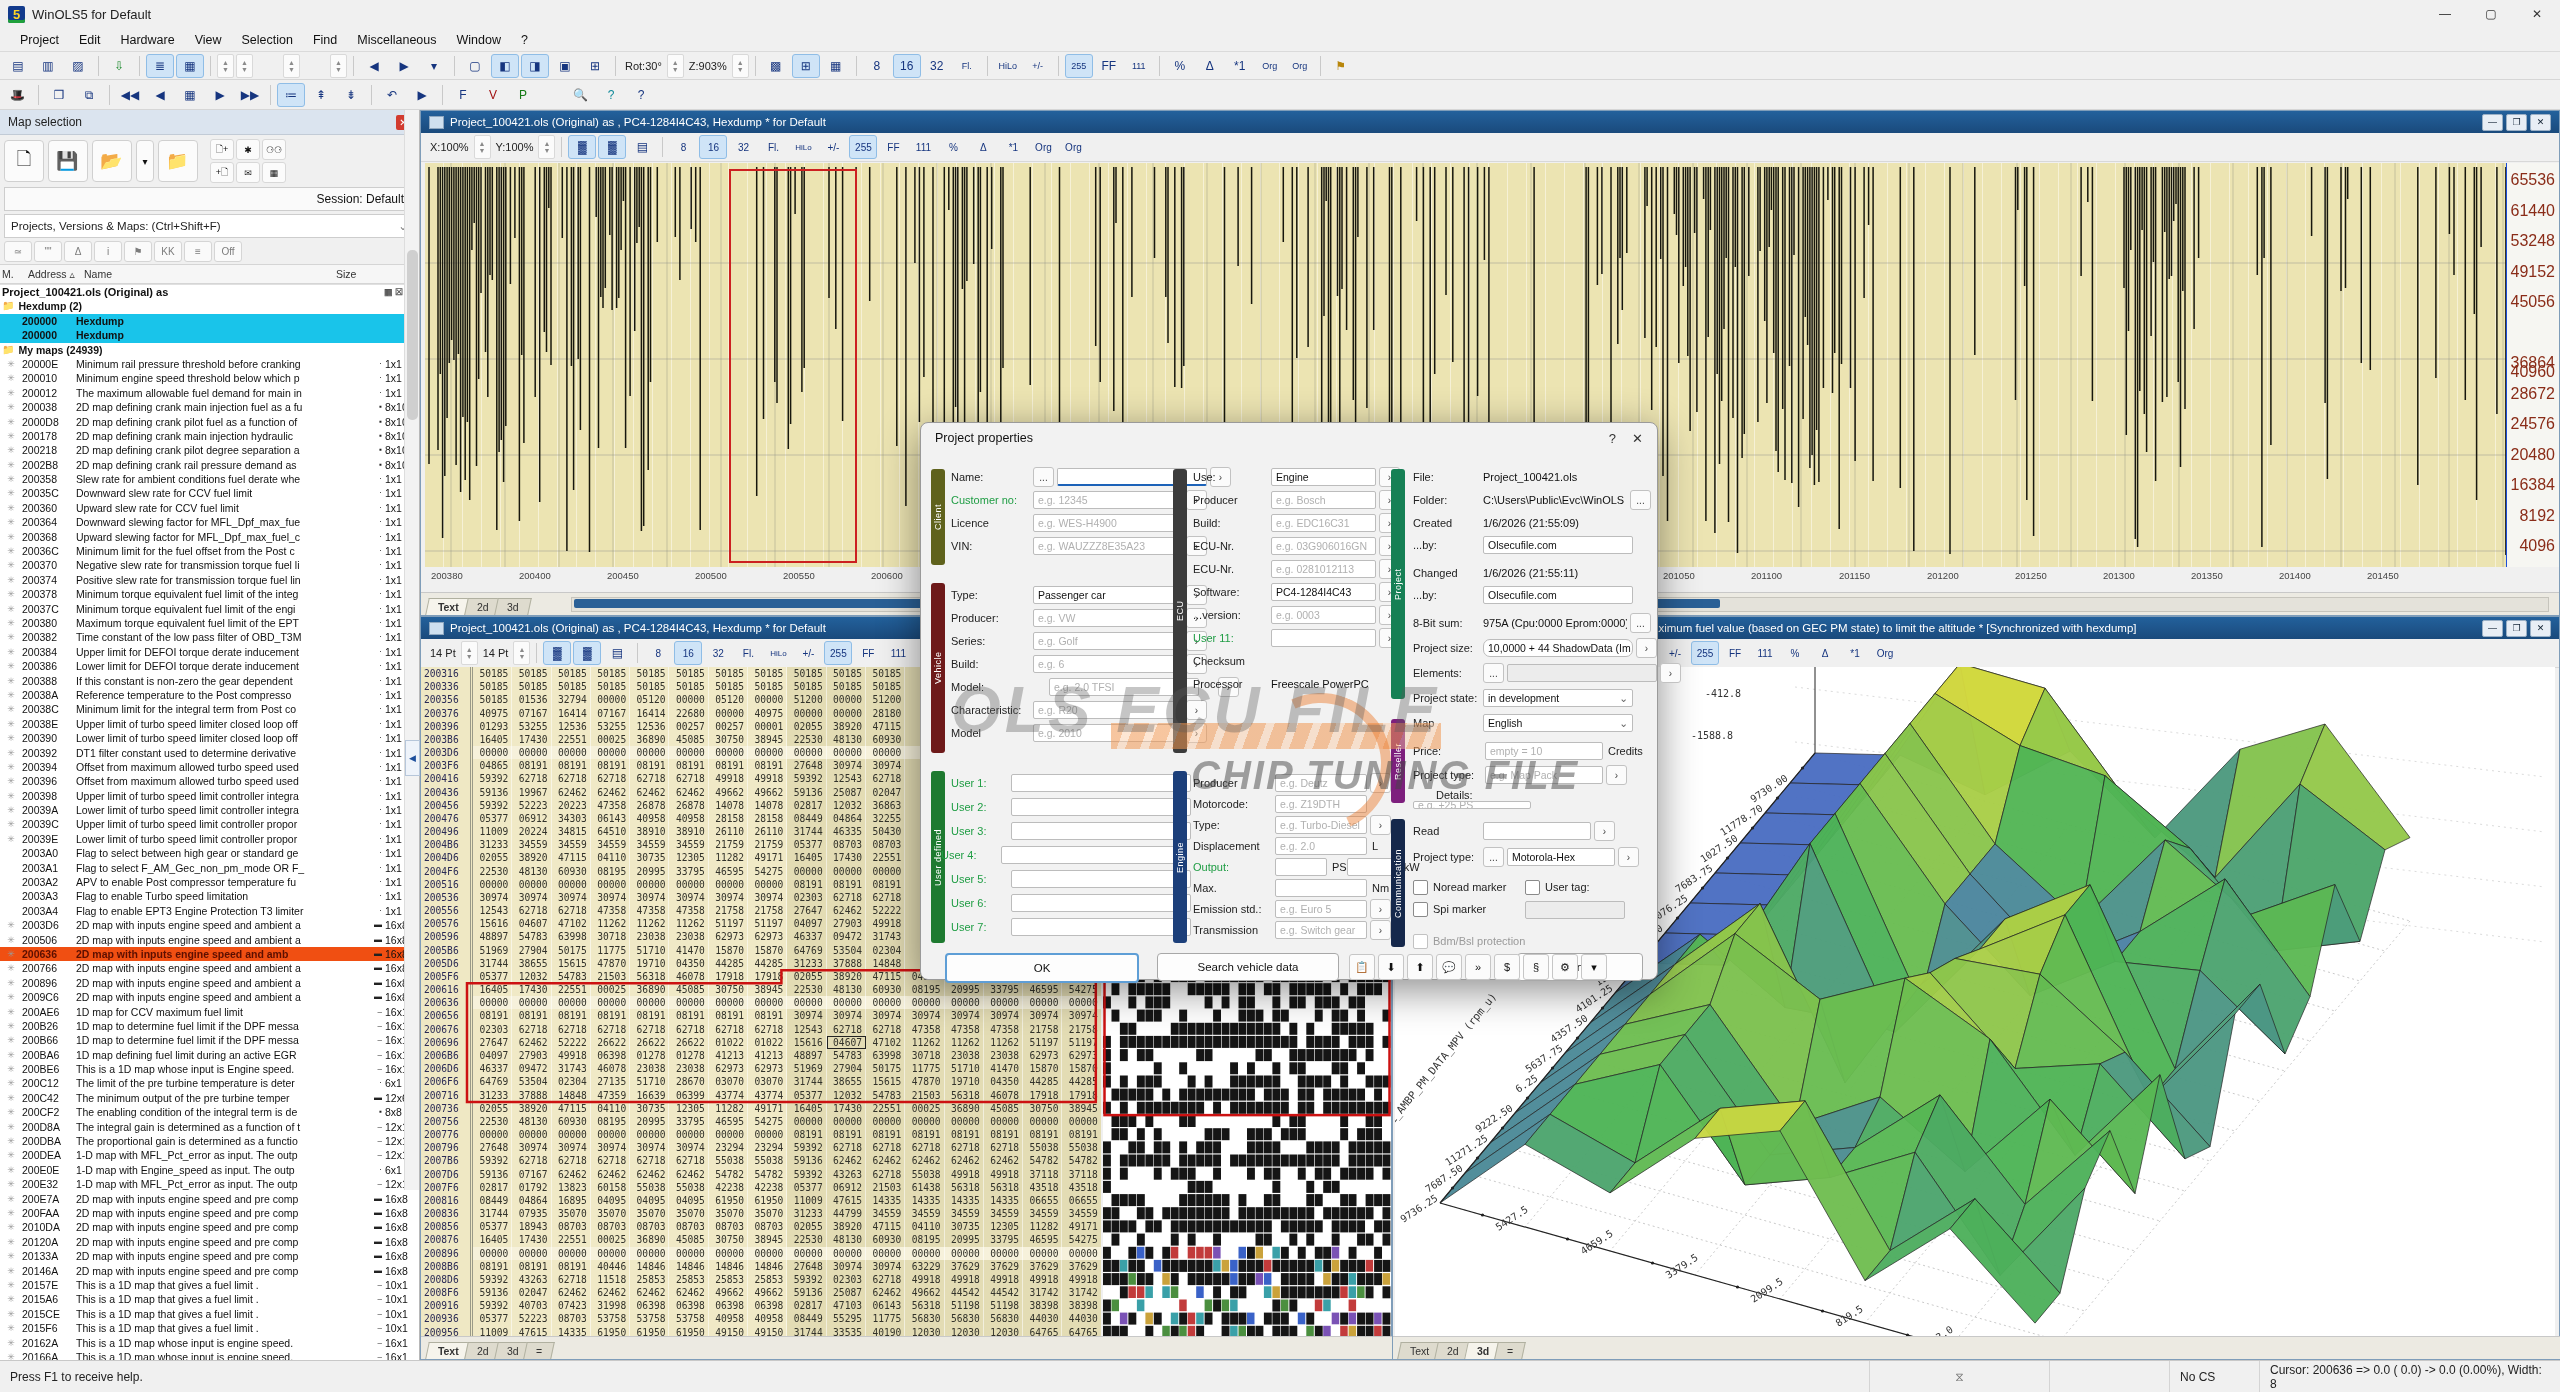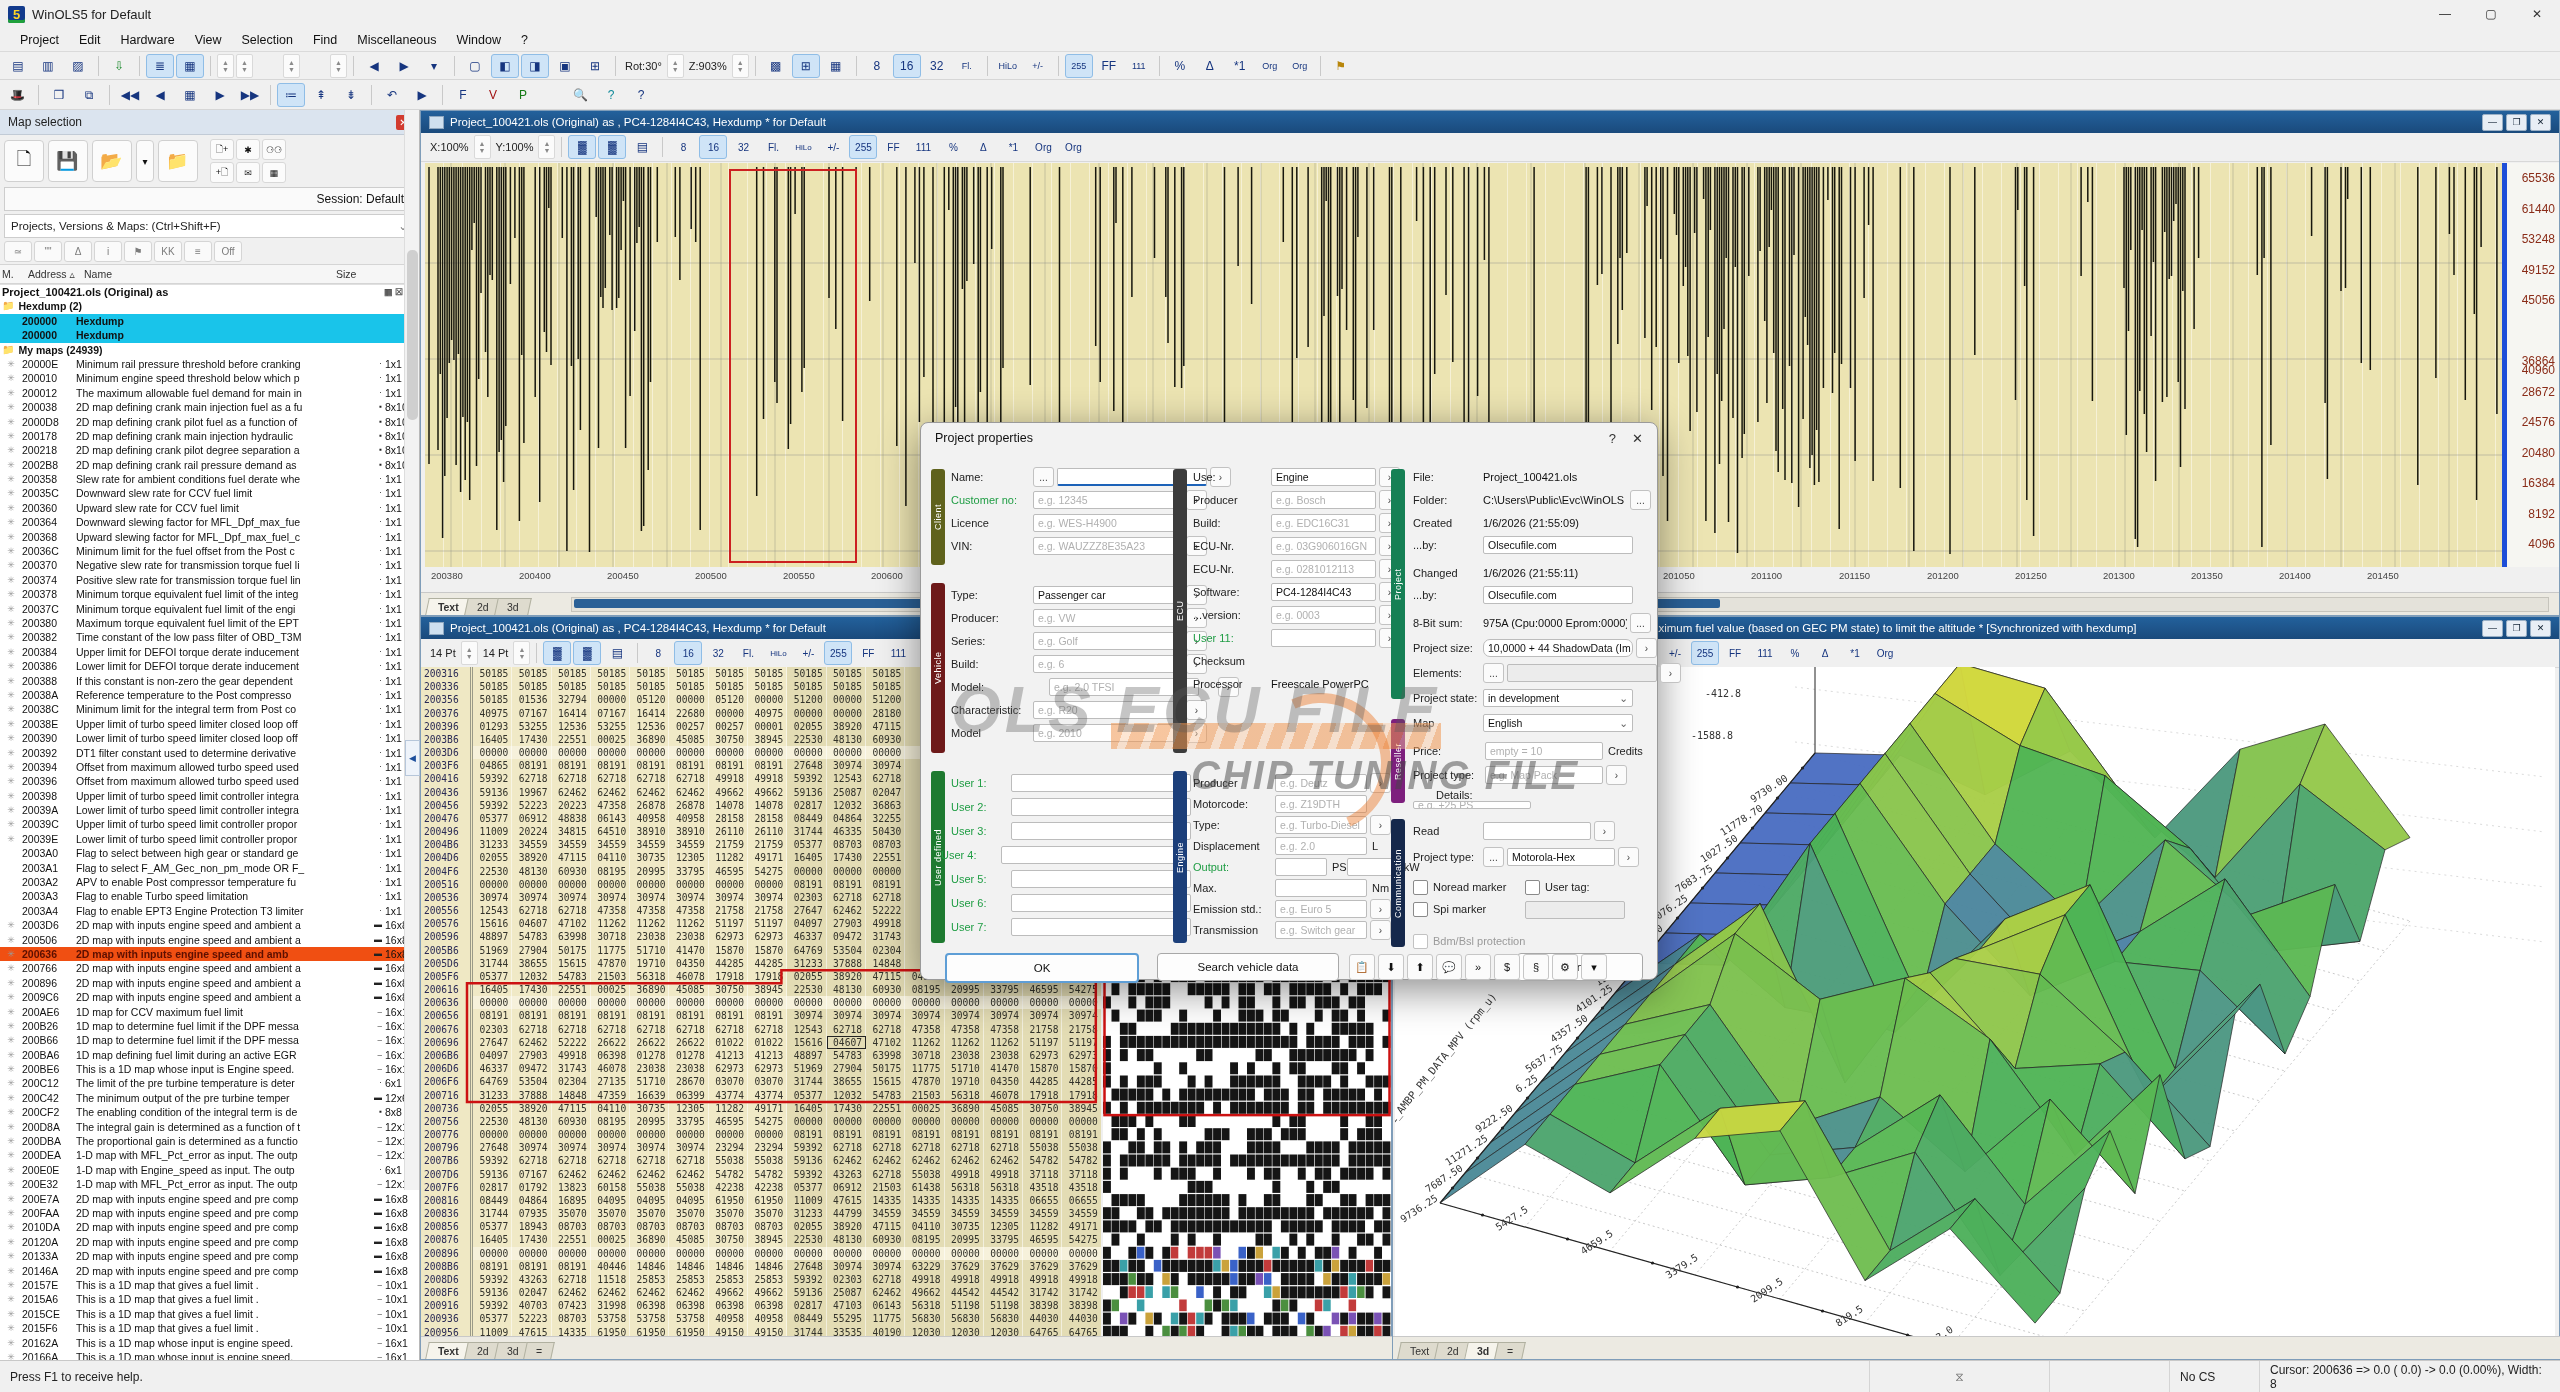--- a/index.html
+++ b/index.html
@@ -58,21 +58,21 @@
   .mdi-title .mico{width:13px;height:11px;background:#cfe0ef;border:1px solid #8fa8c0;margin-right:6px;flex:none;}
   .mdi-ctrls{margin-left:auto;display:flex;gap:3px;}
   .mdi-cbtn{width:19px;height:15px;background:#e8eef5;border:1px solid #9ab0c6;color:#123;font-size:9px;line-height:14px;text-align:center;border-radius:2px;}
   .wtoolbar{height:28px;background:#f0f0f0;border-bottom:1px solid #d8d8d8;display:flex;align-items:center;gap:2px;padding-left:6px;}
   .tabsrow{height:22px;background:#eceae2;border-top:1px solid #c8c8c8;display:flex;align-items:flex-end;padding-left:6px;gap:0;}
   .vtab{padding:2px 10px;font-size:10.5px;border:1px solid #b0b0a0;border-bottom:none;background:#dedbce;color:#333;transform:skewX(-12deg);margin-right:-4px;}
   .vtab span{display:inline-block;transform:skewX(12deg);}
   .vtab.act{background:#f6f4ec;font-weight:bold;}
   #graph-window{position:absolute;left:420px;top:110px;width:2140px;height:506px;background:#f0f0f0;border:1px solid #7f9db9;box-sizing:border-box;}
   #graph-plot{position:absolute;left:4px;top:52px;width:2082px;height:404px;background:repeating-linear-gradient(90deg,#ece4b2 0 18px,#f6f1d6 18px 19px);overflow:hidden;}
-  #graph-scale{position:absolute;right:0;top:52px;width:52px;height:404px;background:#f6f6f2;border-left:5px solid #1d4ed8;font-size:12px;color:#8a2c18;}
+  #graph-scale{position:absolute;right:0;top:52px;width:52px;height:404px;background:#f6f6f2;border-left:1px solid #1d4ed8;font-size:16px;color:#8a2c18;}
   .scaleval{position:absolute;right:4px;}
   #graph-axis{position:absolute;left:4px;top:458px;width:2082px;height:16px;font-size:9.5px;color:#444;}
   .axlab{position:absolute;top:1px;}
   #graph-red{position:absolute;border:2px solid #cc2020;}
   #graph-bottom{position:absolute;left:0;bottom:0;width:100%;}
   #graph-scrollbar{position:absolute;left:150px;bottom:3px;right:10px;height:13px;background:#e4e2da;border:1px solid #c6c4bc;}
   #graph-thumb{position:absolute;left:2px;top:1px;width:58%;height:9px;background:#2a6096;border-radius:2px;}
   
   #hex-window{position:absolute;left:420px;top:616px;width:972px;height:744px;background:#f0f0f0;border:1px solid #7f9db9;box-sizing:border-box;}
   #hex-grid{position:absolute;left:0;top:50px;width:680px;height:672px;background:#f0e9c6;overflow:hidden;font-family:"DejaVu Sans Mono",monospace;font-size:9.6px;color:#32322a;}
@@ -1122,21 +1122,21 @@
           <span class="hv g2"></span>
           <span class="hv g2"></span>
           <span class="hv g2"></span>
           <span class="hv g2"></span>
           <span class="hv g2"></span>
         </div>
         <div class="hrow">
           <span class="ha">200476</span>
           <span class="hv">05377</span>
           <span class="hv">06912</span>
-          <span class="hv">48838</span>
+          <span class="hv">34303</span>
           <span class="hv">06143</span>
           <span class="hv">40958</span>
           <span class="hv">40958</span>
           <span class="hv">28158</span>
           <span class="hv">28158</span>
           <span class="hv g2">08449</span>
           <span class="hv g2">04864</span>
           <span class="hv g2">32255</span>
           <span class="hv g2"></span>
           <span class="hv g2"></span>

